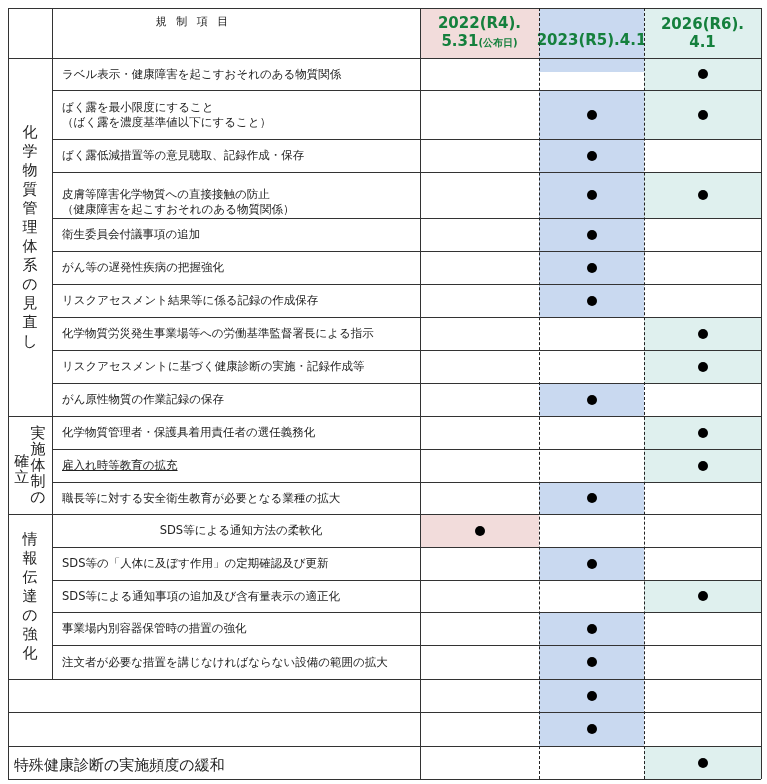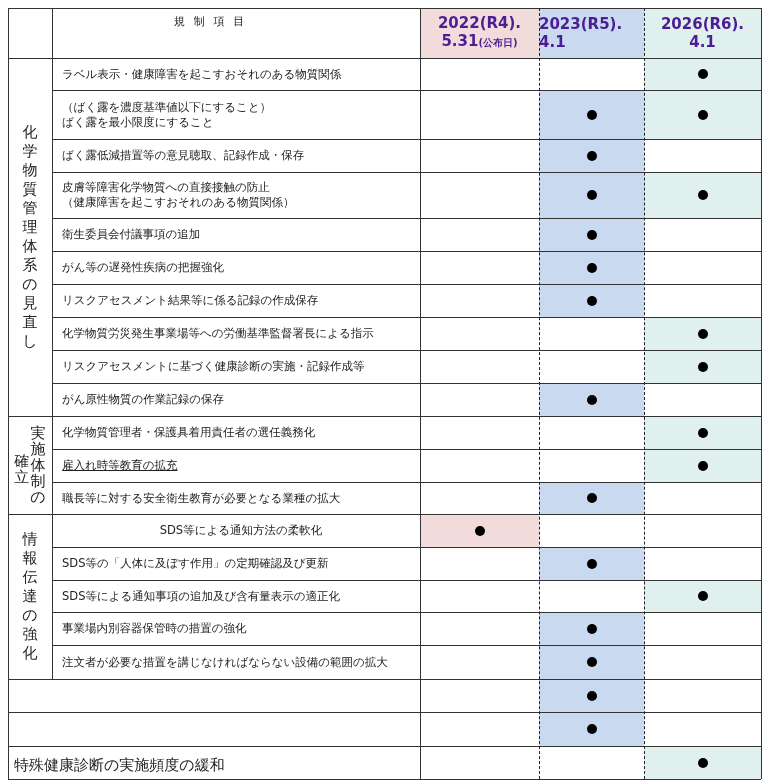--- a/index.html
+++ b/index.html
@@ -7,68 +7,68 @@
          font-family:"DejaVu Sans", "Liberation Sans", sans-serif; color:#222; }
   .tbl { position:absolute; left:8px; top:8px; width:753px; height:771px; }
   .cell { position:absolute; box-sizing:border-box; }
   .hline { position:absolute; height:0; border-top:1.5px solid #333; }
   .vline { position:absolute; width:0; border-left:1.5px solid #333; }
   .dline { position:absolute; width:0; border-left:1.5px dashed #222; }
   .fill-pink { background:#f2dcdb; }
   .fill-blue { background:#c9d9f0; }
   .fill-teal { background:#dff0ee; }
   .hdr-item { font-size:11px; letter-spacing:3px; text-align:center; }
-  .hdr-date { font-weight:bold; font-size:15px; text-align:center; line-height:18px; color:#4c1d95; }
+  .hdr-date { font-weight:bold; font-size:15px; text-align:center; line-height:18px; color:#15803d; }
   .hdr-date small { font-size:10px; }
   .item { font-size:11.5px; line-height:15px; padding-left:10px; display:flex; flex-direction:column; justify-content:center; }
   .item.big { font-size:15px; padding-left:6px; line-height:18px; }
   .dot { position:absolute; width:10px; height:10px; border-radius:50%; background:#000; transform:translate(-50%,-50%); }
   .vert { font-size:15px; line-height:19px; text-align:center; display:flex; flex-direction:column; align-items:center; justify-content:center; }
   .vcol { display:flex; flex-direction:column; align-items:center; font-size:15px; line-height:16px; }
 </style>
 </head>
 <body>
 
 <div class="tbl" id="tbl">
     <div class="cell fill-pink" style="left: 412px; top: 0px; width: 119px; height: 50px; display: flex; flex-direction: column; justify-content: center; align-items: center;">
       <div class="hdr-date">2022(R4).</div>
       <div class="hdr-date"><span>5.31</span><small>(公布日)</small></div>
     </div>
-    <div class="cell fill-blue" style="left: 531px; top: 0px; width: 105px; height: 50px; display: flex; flex-direction: column; justify-content: center; align-items: flex-start;">
+    <div class="cell fill-blue" style="left: 531px; top: 0px; width: 105px; height: 64px; display: flex; flex-direction: row; justify-content: center; align-items: center;">
       <div class="hdr-date">2023(R5).</div>
       <div class="hdr-date"><span>4.1</span></div>
     </div>
     <div class="cell fill-teal" style="left: 636px; top: 0px; width: 117px; height: 50px; display: flex; flex-direction: column; justify-content: center; align-items: center;">
       <div class="hdr-date">2026(R6).</div>
       <div class="hdr-date"><span>4.1</span></div>
     </div>
-    <div class="cell hdr-item" style="left: 45px; top: 0px; width: 315px; height: 26px; display: flex; align-items: center; justify-content: center; font-family: Liberation Serif, serif;">規 制 項 目</div>
+    <div class="cell hdr-item" style="left: 28px; top: 0px; width: 315px; height: 26px; display: flex; align-items: center; justify-content: center;">規 制 項 目</div>
     <div class="cell fill-teal" style="left: 636px; top: 50px; width: 117px; height: 32px;"></div>
     <div class="dot" title="●" style="left: 694.5px; top: 66px;"></div>
     <div class="cell item" style="left: 44px; top: 50px; width: 368px; height: 32px;">
       <div>ラベル表示・健康障害を起こすおそれのある物質関係</div>
     </div>
     <div class="cell fill-blue" style="left: 531px; top: 82px; width: 105px; height: 49px;"></div>
     <div class="dot" title="●" style="left: 583.5px; top: 106.5px;"></div>
     <div class="cell fill-teal" style="left: 636px; top: 82px; width: 117px; height: 49px;"></div>
     <div class="dot" title="●" style="left: 694.5px; top: 106.5px;"></div>
     <div class="cell item" style="left: 44px; top: 82px; width: 368px; height: 49px;">
+      <div>ばく露を最小限度にすること</div>
       <div>（ばく露を濃度基準値以下にすること）</div>
-      <div>ばく露を最小限度にすること</div>
     </div>
     <div class="cell fill-blue" style="left: 531px; top: 131px; width: 105px; height: 33px;"></div>
     <div class="dot" title="●" style="left: 583.5px; top: 147.5px;"></div>
     <div class="cell item" style="left: 44px; top: 131px; width: 368px; height: 33px;">
       <div>ばく露低減措置等の意見聴取、記録作成・保存</div>
     </div>
     <div class="cell fill-blue" style="left: 531px; top: 164px; width: 105px; height: 46px;"></div>
     <div class="dot" title="●" style="left: 583.5px; top: 187px;"></div>
     <div class="cell fill-teal" style="left: 636px; top: 164px; width: 117px; height: 46px;"></div>
     <div class="dot" title="●" style="left: 694.5px; top: 187px;"></div>
-    <div class="cell item" style="left: 44px; top: 164px; width: 368px; height: 46px;">
+    <div class="cell item" style="left: 44px; top: 171px; width: 368px; height: 46px;">
       <div>皮膚等障害化学物質への直接接触の防止</div>
       <div>（健康障害を起こすおそれのある物質関係）</div>
     </div>
     <div class="cell fill-blue" style="left: 531px; top: 210px; width: 105px; height: 33px;"></div>
     <div class="dot" title="●" style="left: 583.5px; top: 226.5px;"></div>
     <div class="cell item" style="left: 44px; top: 210px; width: 368px; height: 33px;">
       <div>衛生委員会付議事項の追加</div>
     </div>
     <div class="cell fill-blue" style="left: 531px; top: 243px; width: 105px; height: 33px;"></div>
     <div class="dot" title="●" style="left: 583.5px; top: 259.5px;"></div>

